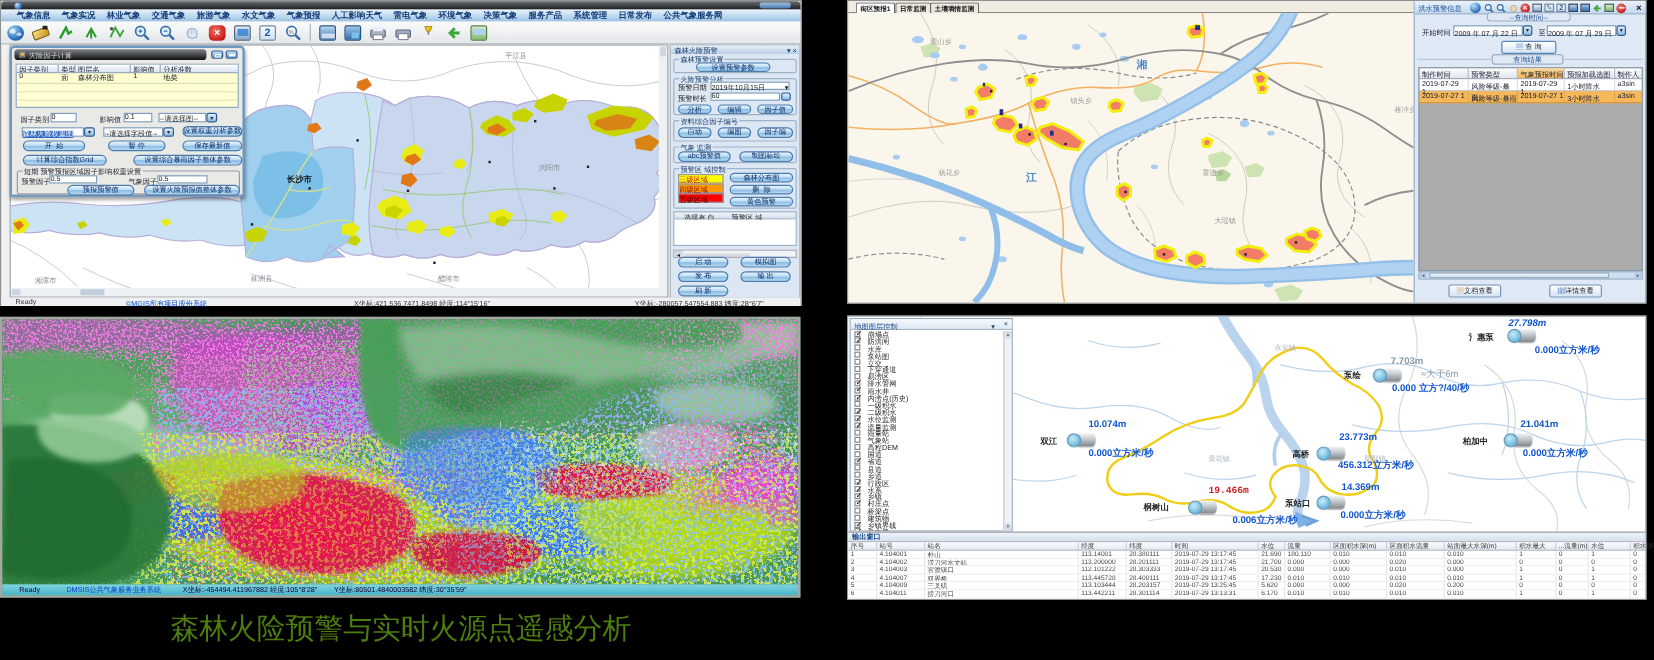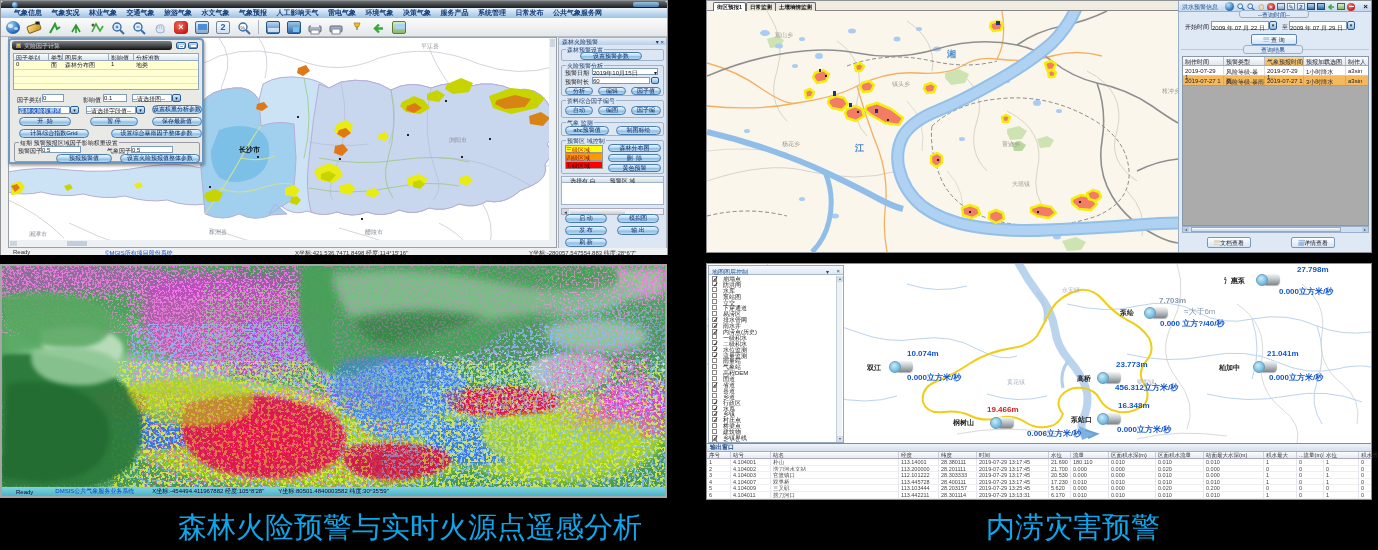--- a/index.html
+++ b/index.html
@@ -7,21 +7,21 @@
   font-family:"Liberation Sans", sans-serif; }
 .abs { position:absolute; }
 #stage { position:relative; width:1378px; height:550px; background:#000; }
 
 
 #tl { left:0; top:0; width:668px; height:255px; background:#f0f0f0; border:1px solid #8e9294; }
 #tr { left:706px; top:0; width:666px; height:253px; background:#f7f3ea; border:1px solid #8e9294; }
 #bl { left:0; top:264px; width:667px; height:234px; border:2px solid #a6a6a6; background:#4a9a55; }
 #br { left:706px; top:263px; width:666px; height:237px; background:#fff; border:1px solid #8e9294; }
 
-.cap { color:#0ea5e9; font-size:29px; letter-spacing:0px; white-space:nowrap;margin-left:36px; }
+.cap { color:#4d7c0f; font-size:24px; letter-spacing:0px; white-space:nowrap; }
 
 
 #tl-title { left:0; top:0; width:666px; height:7px; background:linear-gradient(#6a6f73,#1a1c1e); border-radius:3px 3px 0 0; }
 #tl-menu { left:0; top:7px; width:666px; height:10px; background:linear-gradient(#e8f2fb,#9cc2e4); display:flex; align-items:center; padding-left:13px; gap:9.5px; }
 #tl-menu span { font-size:7px; color:#123c78; font-weight:bold; white-space:nowrap; }
 #tl-tools { left:0; top:17px; width:666px; height:19px; background:linear-gradient(#fbfbfb,#e3e7ea); border-bottom:1px solid #b5bcc2; display:flex; align-items:center; padding-left:5px; gap:7px; }
 .ticon { width:14px; height:13px; border-radius:2px; position:relative; flex:0 0 auto; }
 #tl-map { left:7px; top:36px; width:549px; height:211px; background:#fff; border:1px solid #9aa0a6; }
 #tl-right { left:557px; top:36px; width:109px; height:212px; background:#dce7f3; border:1px solid #aab4c0; font-size:6px; color:#222; }
 #tl-status { left:0; top:247px; width:666px; height:7px; background:#eef0f2; font-size:6px; color:#333; position:absolute; }
@@ -780,21 +780,21 @@
             <text x="300" y="120">黄花镇</text>
             <text x="430" y="120">㮾梨镇</text>
         </g>
       </svg>
       
       <div class="cyl" style="left:549px;top:9px;">
           <div class="body"></div>
           <div class="cap2"></div>
         </div>
       <div class="slbl" style="left:517px;top:12px;">氵惠泵</div>
-      <div class="blbl" style="left:590px;top:1px;">27.798m</div>
+      <div class="blbl" style="left:550px;top:1px;font-style:italic;">27.798m</div>
       <div class="blbl" style="left:572px;top:22px;">0.000立方米/秒</div>
       <div class="cyl" style="left:437px;top:42px;">
           <div class="body"></div>
           <div class="cap2"></div>
         </div>
       <div class="slbl" style="left:413px;top:44px;">泵绘</div>
       <div class="blbl" style="left:452px;top:32px;color:#8899aa;">7.703m</div>
       <div class="blbl" style="left:477px;top:42px;color:#8899aa;font-weight:normal;">≈大于6m</div>
       <div class="blbl" style="left:453px;top:54px;">0.000 立方?/40/秒</div>
       <div class="cyl" style="left:182px;top:96px;">
@@ -816,28 +816,28 @@
           <div class="cap2"></div>
         </div>
       <div class="slbl" style="left:512px;top:99px;">柏加中</div>
       <div class="blbl" style="left:560px;top:85px;">21.041m</div>
       <div class="blbl" style="left:562px;top:108px;">0.000立方米/秒</div>
       <div class="cyl" style="left:283px;top:152px;">
           <div class="body"></div>
           <div class="cap2"></div>
         </div>
       <div class="slbl" style="left:246px;top:154px;">㭎树山</div>
-      <div class="blbl" style="left:280px;top:141px;color:#cc2222;">19.466m</div>
+      <div class="blbl" style="left:300px;top:141px;color:#cc2222;font-family:Liberation Mono, monospace;">19.466m</div>
       <div class="blbl" style="left:320px;top:164px;">0.006立方米/秒</div>
       <div class="cyl" style="left:390px;top:148px;">
           <div class="body"></div>
           <div class="cap2"></div>
         </div>
       <div class="slbl" style="left:364px;top:151px;">泵站口</div>
-      <div class="blbl" style="left:411px;top:137px;">16.348m</div>
+      <div class="blbl" style="left:411px;top:137px;">14.369m</div>
       <div class="blbl" style="left:410px;top:160px;">0.000立方米/秒</div>
     </div>
     <div id="br-layers" class="abs" style="font-size:6px;color:#222;">
       <div style="height:9px;background:linear-gradient(#f5f9fd,#dde9f5);border-bottom:1px solid #aab8c8;position:relative;">
         <span style="position:absolute;left:3px;top:1.5px;color:#1a4c8e;">地图图层控制</span>
         <span style="position:absolute;right:14px;top:1.5px;color:#345;">▾</span>
         <span style="position:absolute;right:3px;top:1.5px;color:#345;">×</span>
       </div>
       <div id="lay-list" style="position:relative;height:167px;overflow:hidden;">
           <div style="height:5.9px;position:relative;padding-left:14px;white-space:nowrap;"><span style="position:absolute;left:3px;top:0.5px;width:5px;height:5px;border:1px solid #888;background:#fff;">
@@ -1025,14 +1025,13 @@
           <span style="width:60px;flex:none;border-right:1px solid #e4e8ee;padding-left:2px;overflow:hidden;white-space:nowrap;">0.010</span>
           <span style="width:33px;flex:none;border-right:1px solid #e4e8ee;padding-left:2px;overflow:hidden;white-space:nowrap;">1</span>
           <span style="width:27px;flex:none;border-right:1px solid #e4e8ee;padding-left:2px;overflow:hidden;white-space:nowrap;">0</span>
           <span style="width:35px;flex:none;border-right:1px solid #e4e8ee;padding-left:2px;overflow:hidden;white-space:nowrap;">1</span>
           <span style="width:34px;flex:none;border-right:1px solid #e4e8ee;padding-left:2px;overflow:hidden;white-space:nowrap;">0</span>
         </div>
     </div>
   </div>
 
   <div class="cap abs" style="left:142px; top:508px;">森林火险预警与实时火源点遥感分析</div>
-  <div class="cap abs" style="left:950px; top:508px;">内涝灾害预警</div>
 </div>
 
 </body></html>

